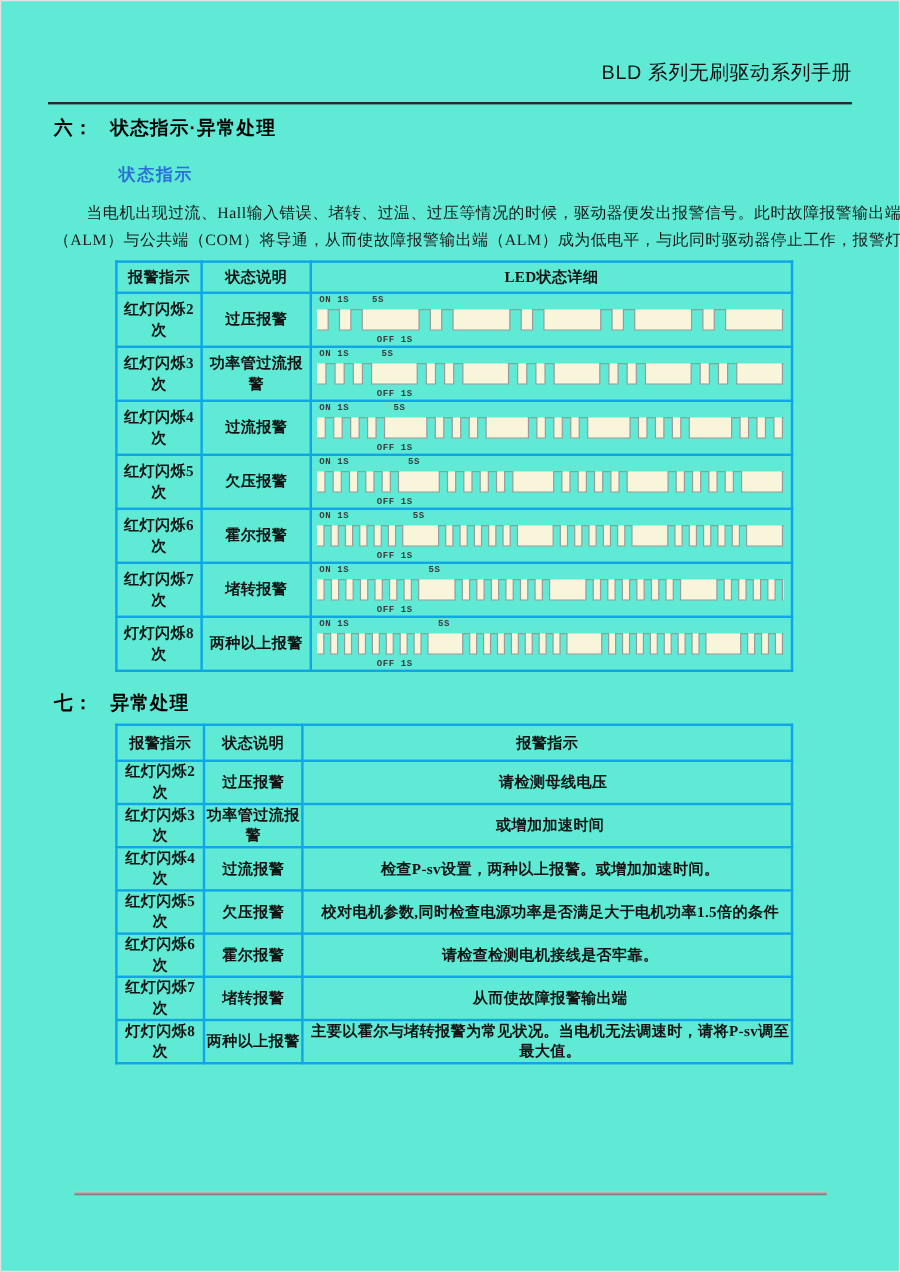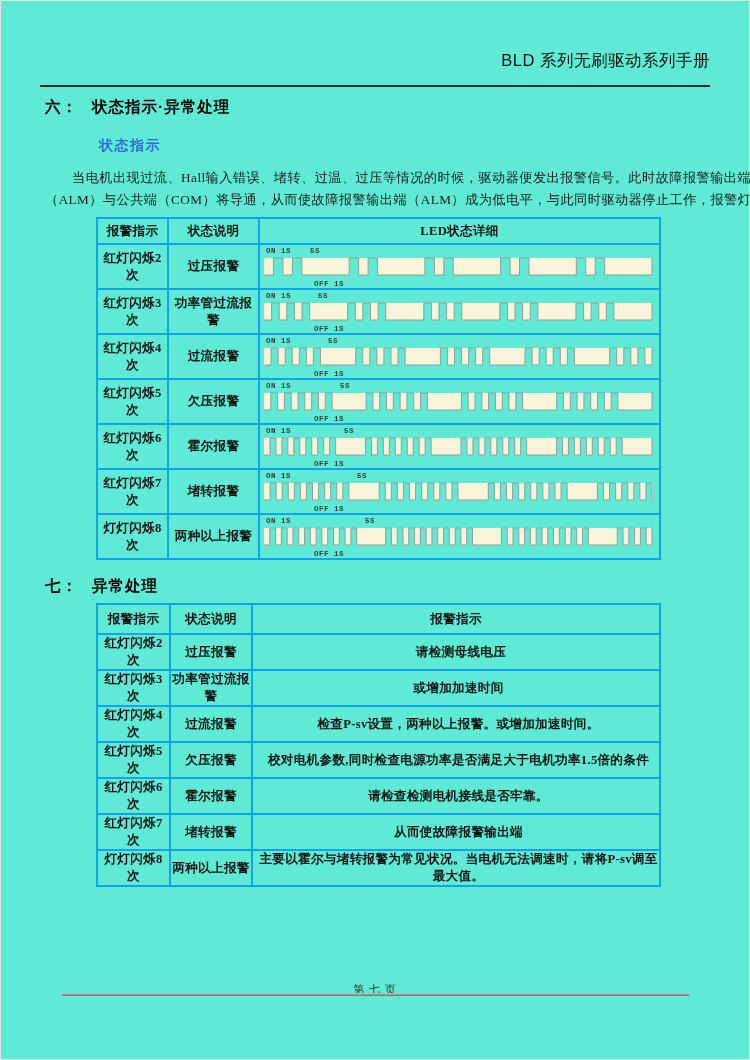--- a/index.html
+++ b/index.html
@@ -233,16 +233,15 @@
           <td class="sol">从而使故障报警输出端</td>
         </tr>
         <tr>
           <td>灯灯闪烁8次</td>
           <td>两种以上报警</td>
           <td class="sol">主要以霍尔与堵转报警为常见状况。当电机无法调速时，请将P-sv调至最大值。</td>
         </tr>
       </tbody>
   </table>
 
-  <div class="footer-page">第 七 页</div>
   <div class="footer-line"></div>
 
 </div>
 
 </body></html>

